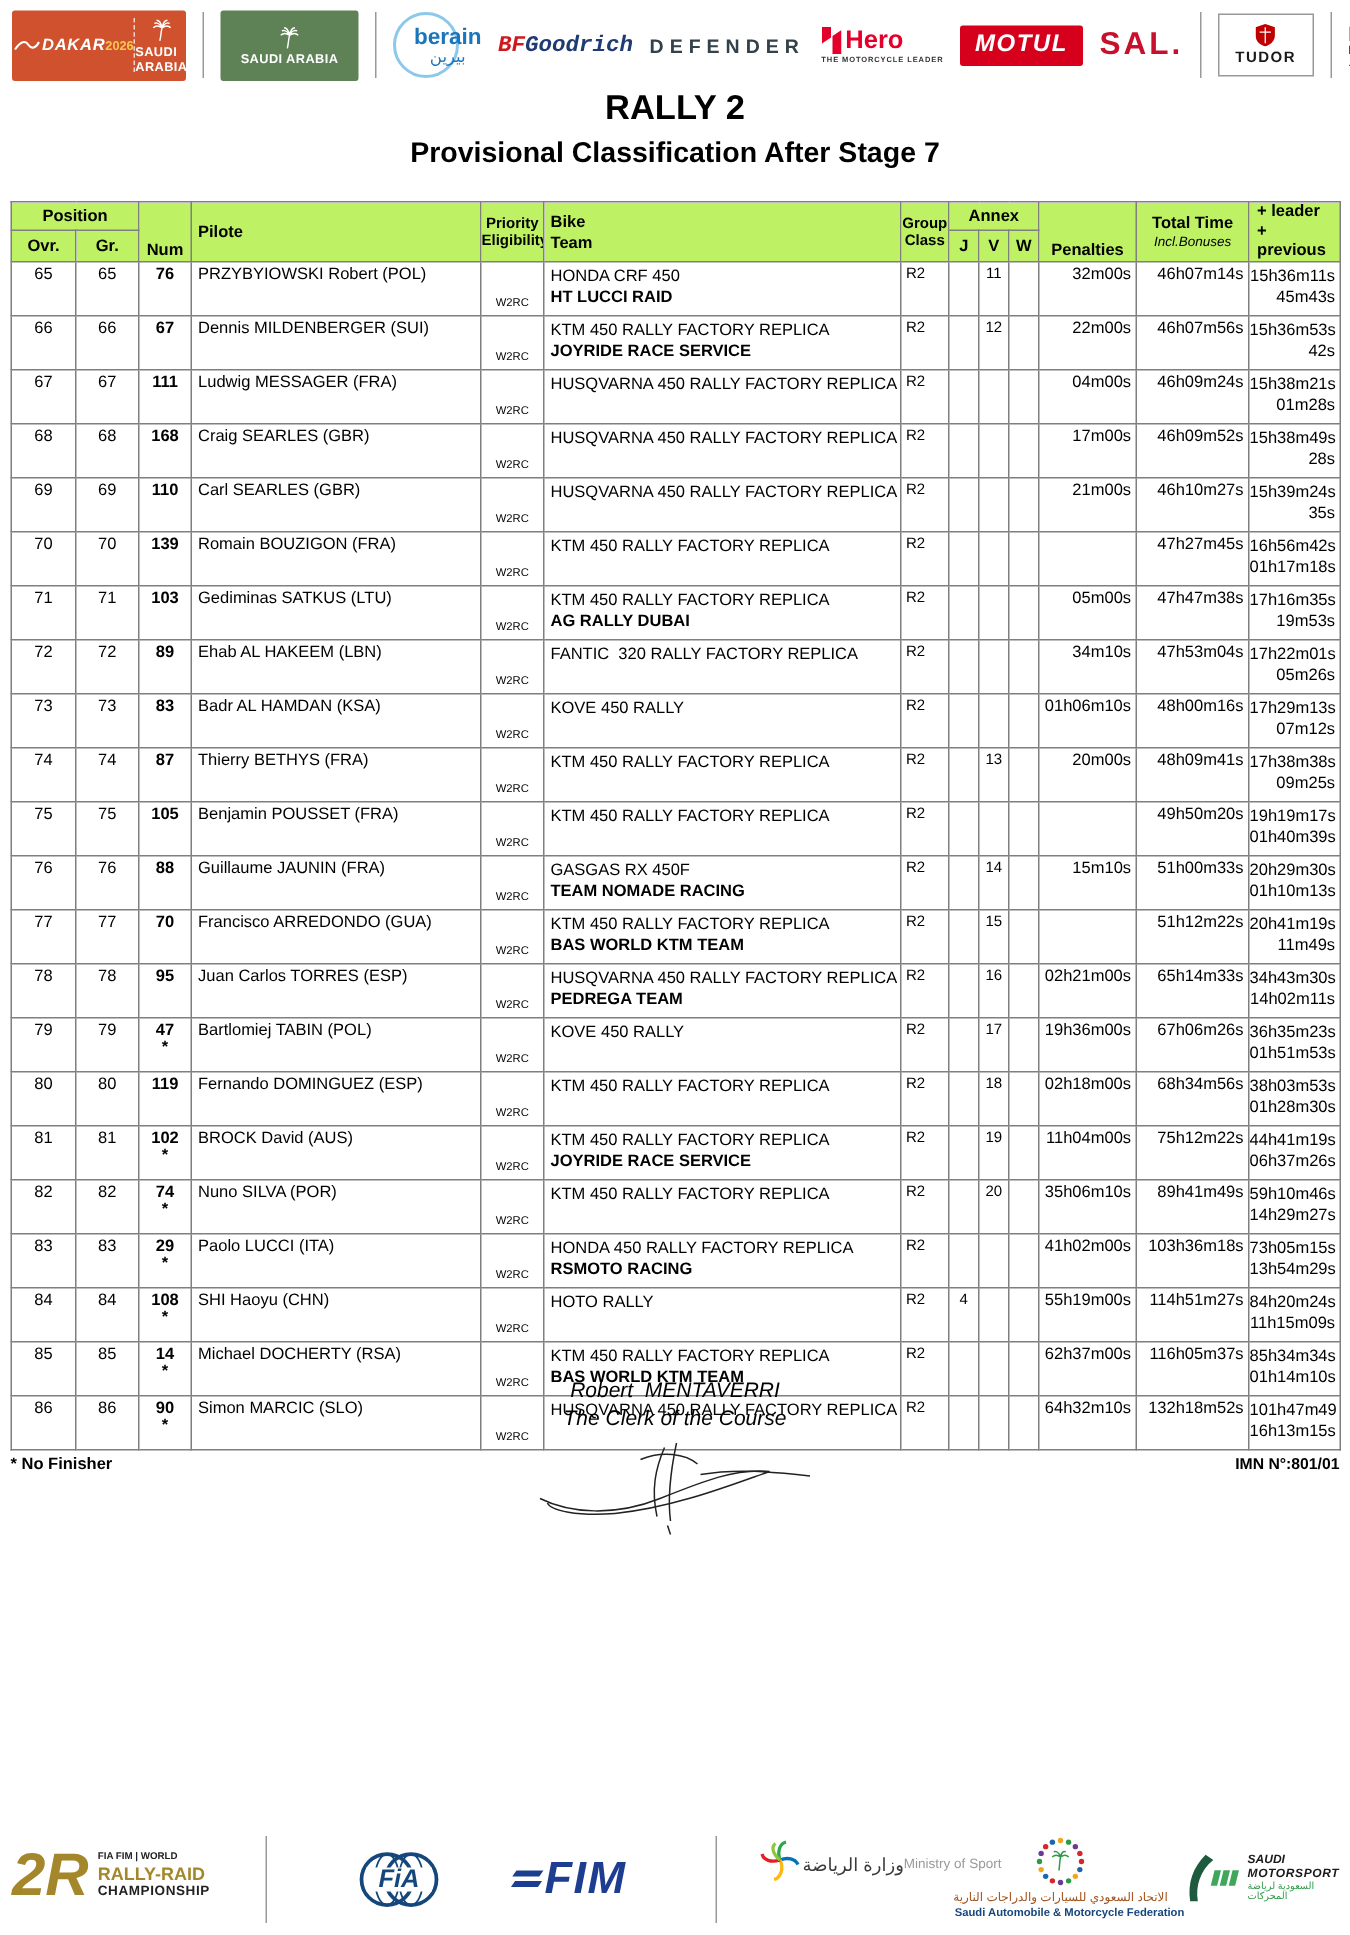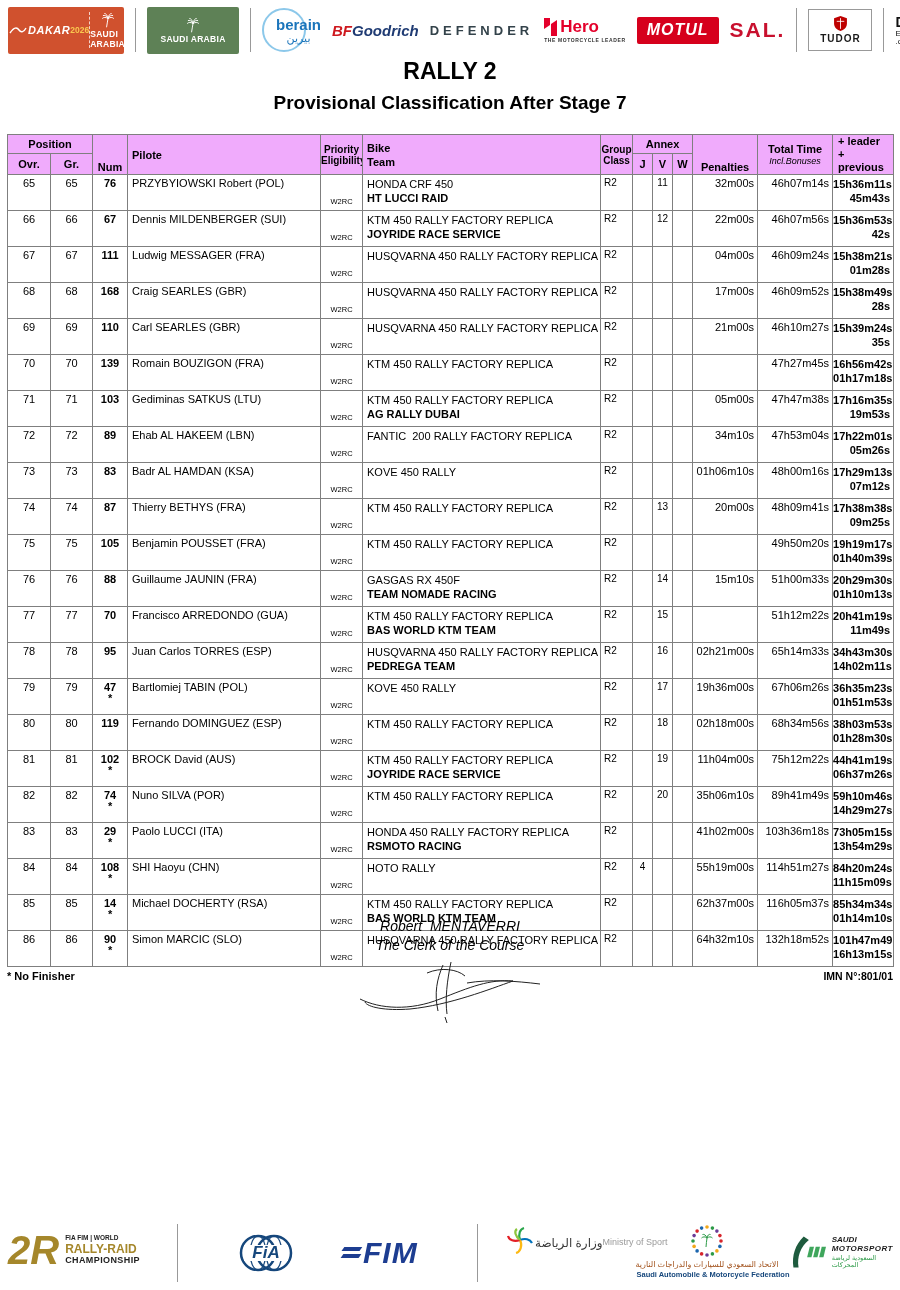--- a/index.html
+++ b/index.html
@@ -22,21 +22,21 @@
 
   .saudi-block{width:92px;height:47px;background:#5E8156;border-radius:2px;flex:0 0 auto;
                display:flex;flex-direction:column;align-items:center;justify-content:center;}
 
   .berain-logo{display:flex;align-items:center;flex:0 0 auto;}
   .berain-circle{width:40px;height:40px;border:2px solid #8CC8EA;border-radius:50%;margin-right:-30px;}
   .berain-texts{position:relative;line-height:1;}
   .berain-latin{color:#1B75BB;font-weight:bold;font-size:15px;}
   .berain-ar{color:#1B75BB;font-size:11px;text-align:center;margin-top:1px;}
 
-  .bfg-logo{font-style:italic;font-weight:900;font-size:15px;white-space:nowrap;flex:0 0 auto;}
+  .bfg-logo{font-style:italic;font-weight:900;font-size:15px;white-space:nowrap;flex:0 0 auto;font-family:Liberation Mono, monospace;}
   .bfg-bf{color:#CE181E;}
   .bfg-rest{color:#1F3B73;}
 
   .defender-logo{font-size:13px;font-weight:600;letter-spacing:4px;color:#33424A;flex:0 0 auto;}
 
   .hero-logo{display:flex;flex-direction:column;align-items:flex-start;flex:0 0 auto;line-height:1;}
   .hero-top{display:flex;align-items:center;gap:3px;}
   .hero-text{color:#E4002B;font-weight:900;font-size:17px;}
   .hero-tag{font-size:5px;letter-spacing:.6px;color:#333;margin-top:2px;font-weight:bold;}
 
@@ -59,21 +59,21 @@
   .page-title{position:absolute;top:58px;left:0;width:100%;text-align:center;
               font-size:23px;font-weight:bold;margin:0;}
   .page-subtitle{position:absolute;top:92px;left:0;width:100%;text-align:center;
                  font-size:19px;font-weight:bold;margin:0;}
 
   
   .table-wrap{position:absolute;top:134px;left:7px;width:886px;}
   table{border-collapse:collapse;table-layout:fixed;width:886px;font-size:11px;
         border:1px solid #4d4d4d;}
   th,td{border:1px solid #7f7f7f;padding:0;overflow:hidden;}
-  thead th{background:#f0abfc;font-weight:bold;font-size:11px;line-height:12px;}
+  thead th{background:#bef264;font-weight:bold;font-size:11px;line-height:12px;}
   tr.h1 th{height:14px;}
   tr.h2 th{height:15px;}
   .th-pilote{text-align:left;padding-left:4px;vertical-align:middle;}
   .th-num{vertical-align:bottom;padding-bottom:1px;}
   .th-pen{vertical-align:bottom;padding-bottom:1px;}
   .th-prio{font-size:10px;line-height:11px;vertical-align:middle;}
   .th-bike{text-align:left;padding-left:4px;vertical-align:middle;line-height:14px;}
   .th-class{font-size:10px;line-height:11px;vertical-align:middle;}
   .th-sub{font-style:italic;font-weight:normal;font-size:9px;}
   .th-leader{text-align:left;padding-left:5px;vertical-align:middle;line-height:13px;}
@@ -85,21 +85,21 @@
   .star-line{line-height:10px;font-weight:bold;}
   .c-pilote{padding:2px 0 0 4px;}
   .c-prio{vertical-align:bottom;text-align:center;font-size:7.5px;padding-bottom:4px;}
   .c-bike{padding:2px 0 0 4px;}
   .bike-line{line-height:14px;white-space:pre;}
   .team-line{line-height:15px;font-weight:bold;}
   .c-class{font-size:10px;padding:2px 0 0 3px;}
   .c-jvw{text-align:center;font-size:10px;padding-top:2px;}
   .c-pen,.c-total{text-align:right;padding:2px 3px 0 0;}
   .c-leader{text-align:right;padding:2px 3px 0 0;}
-  .leader-line,.prev-line{line-height:14px;font-weight:bold;}
+  .leader-line,.prev-line{line-height:14px;}
 
   .after-table{display:flex;justify-content:space-between;margin-top:3px;
                font-weight:bold;font-size:11px;}
   .doc-ref{font-size:10.5px;}
 
   
   .signature{position:absolute;top:917px;left:0;width:100%;text-align:center;line-height:1.35;}
   .sig-name{font-style:italic;font-size:14px;white-space:pre;}
   .sig-role{font-style:italic;font-size:14px;}
   .sig-svg{margin-top:2px;}
@@ -440,21 +440,21 @@
   <tr>
     <td class="c-ovr">72</td>
     <td class="c-gr">72</td>
     <td class="c-num">
       <div class="num-line">89</div>
       <div class="star-line"></div>
     </td>
     <td class="c-pilote">Ehab AL HAKEEM (LBN)</td>
     <td class="c-prio"><span>W2RC</span></td>
     <td class="c-bike">
-      <div class="bike-line">FANTIC  200 RALLY FACTORY REPLICA</div>
+      <div class="bike-line">FANTIC  320 RALLY FACTORY REPLICA</div>
       <div class="team-line"></div>
     </td>
     <td class="c-class">R2</td>
     <td class="c-jvw"></td>
     <td class="c-jvw"></td>
     <td class="c-jvw"></td>
     <td class="c-pen">34m10s</td>
     <td class="c-total">47h53m04s</td>
     <td class="c-leader">
       <div class="leader-line">17h22m01s</div>

